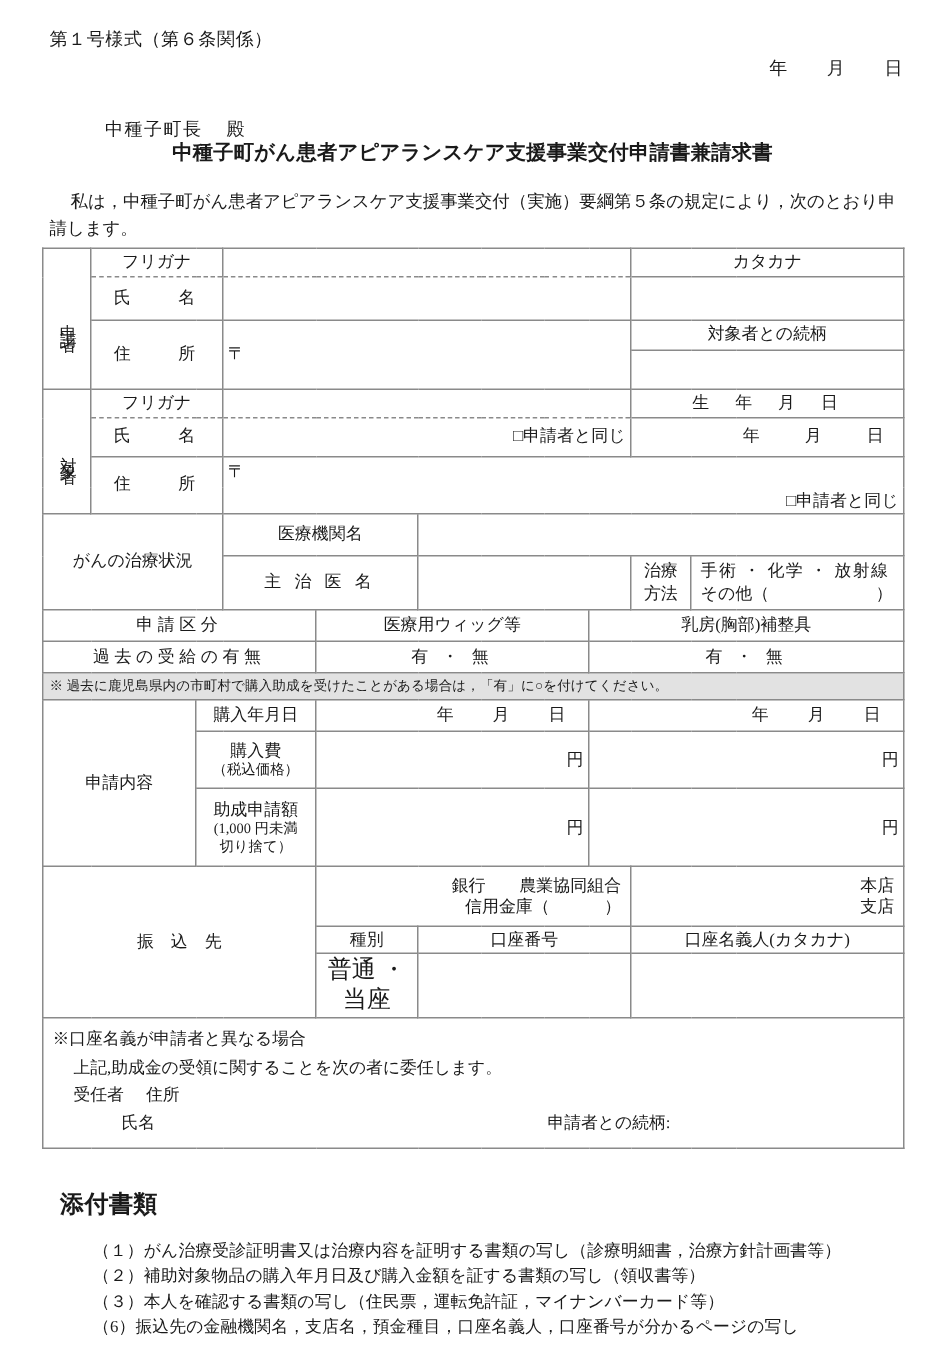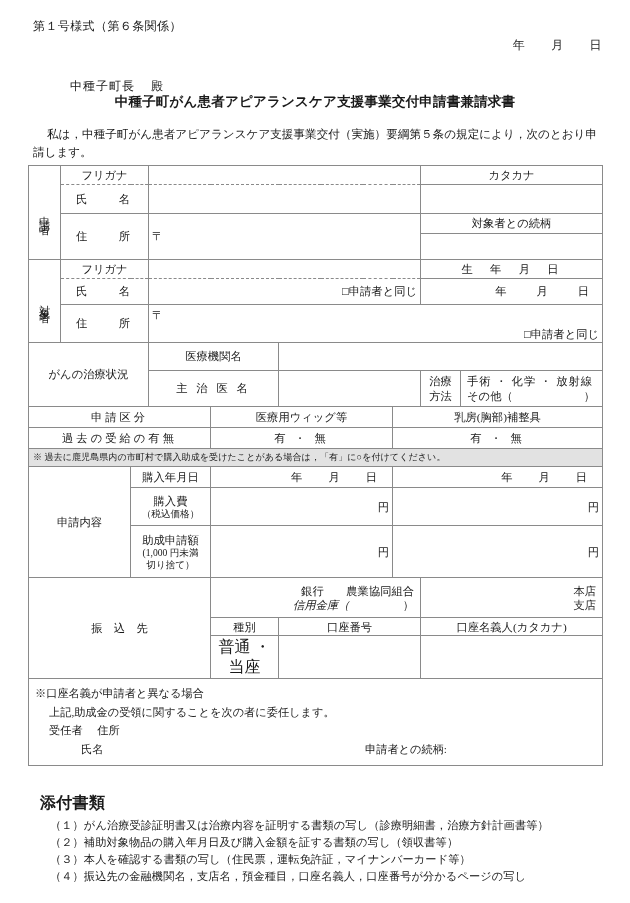--- a/index.html
+++ b/index.html
@@ -82,21 +82,21 @@
   .deleg .l1 { }
   .deleg .l2 { padding-left: 14px; }
   .deleg .l3 { padding-left: 14px; }
   .deleg .l4 { padding-left: 46px; position: relative; }
   .deleg .rel { position: absolute; left: 330px; }
 
   
   .attach { position: absolute; left: 40px; top: 793px; width: 580px; }
   .attach h4 { margin: 0 0 3px 0; font-size: 16px; font-weight: bold;
     font-family: "Liberation Sans","DejaVu Sans",sans-serif; letter-spacing: .3px; }
-  .attach ol { list-style: none; margin: 0; padding: 0 0 0 10px; }
+  .attach ol { list-style: none; margin: 12px; padding: 0 0 0 10px; }
   .attach li { font-size: 11.2px; line-height: 1.52; letter-spacing: .1px; }
 </style>
 </head>
 <body>
 
 <div class="page">
 
   <div class="form-no">第１号様式（第６条関係）</div>
 
   <div class="date-line">
@@ -257,21 +257,21 @@
       <td class="money" colspan="4">
         <span>円</span>
       </td>
     </tr>
 
     <tr>
       <td class="hd" colspan="4" rowspan="3">振　込　先</td>
       <td class="rgt" colspan="5" style="height:40px; padding-right:6px">
         <div>銀行　　農業協同組合</div>
         <div style="position:relative">
-          <span style="position:absolute; left:79px;font-style:italic;">信用金庫（</span><span>）</span>
+          <span style="position:absolute; left:96px;">信用金庫（</span><span>）</span>
         </div>
       </td>
       <td class="rgt" colspan="3" style="padding-right:6px">
         <div>本店</div>
         <div>支店</div>
       </td>
     </tr>
     <tr>
       <td class="hd" style="height:18px">種別</td>
       <td class="hd" colspan="4">口座番号</td>
@@ -309,17 +309,17 @@
     </tr>
   </tbody>
     </table>
 
   <div class="attach">
     <h4>添付書類</h4>
     <ol>
       <li>（１）がん治療受診証明書又は治療内容を証明する書類の写し（診療明細書，治療方針計画書等）</li>
       <li>（２）補助対象物品の購入年月日及び購入金額を証する書類の写し（領収書等）</li>
       <li>（３）本人を確認する書類の写し（住民票，運転免許証，マイナンバーカード等）</li>
-      <li>（４）振込先の金融機関名，支店名，預金種目，口座名義人，口座番号が分かるページの写し</li>
+      <li>（6）振込先の金融機関名，支店名，預金種目，口座名義人，口座番号が分かるページの写し</li>
     </ol>
   </div>
 
 </div>
 
 </body></html>

